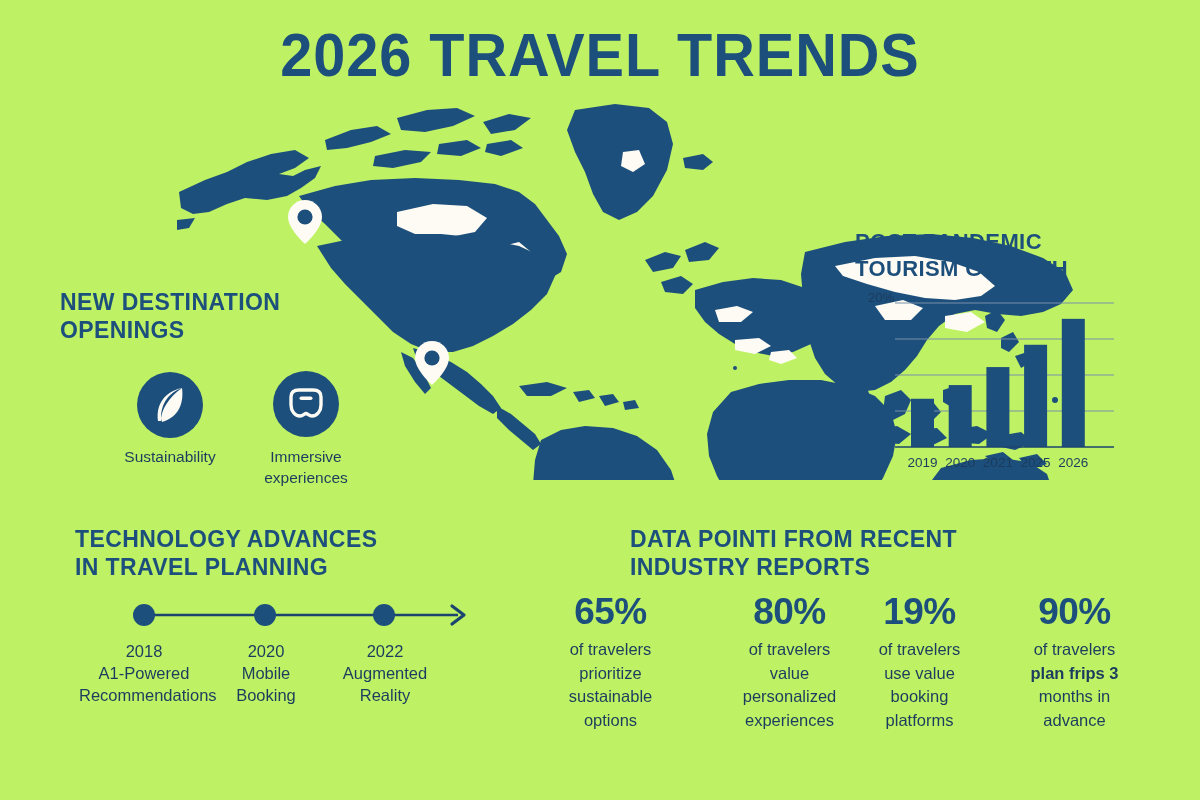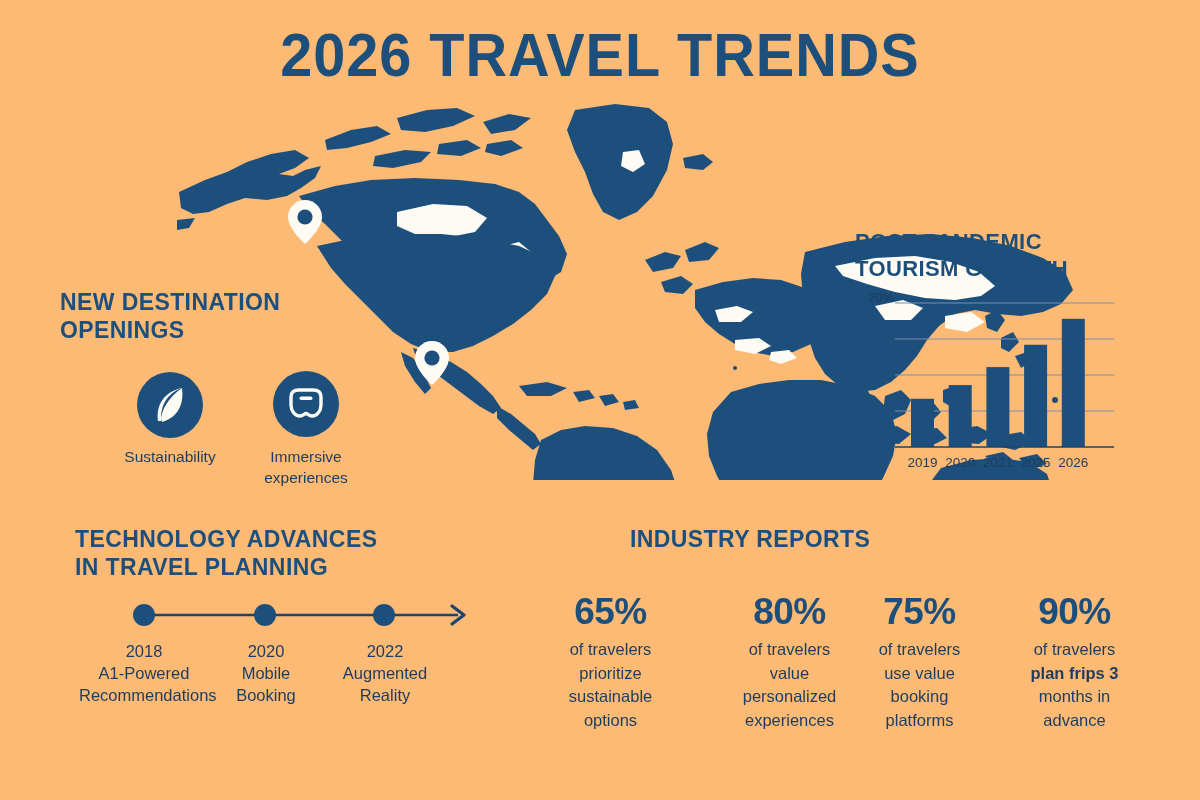--- a/index.html
+++ b/index.html
@@ -5,21 +5,21 @@
 <style>
   html, body {
     margin: 0;
     padding: 0;
     background: #fdfbf3;
   }
   #stage {
     position: relative;
     width: 1200px;
     height: 800px;
-    background: #fdba74;
+    background: #bef264;
     overflow: hidden;
     font-family: "Liberation Sans", sans-serif;
     color: #1b456f;
   }
 
   
   #main-title {
     position: absolute;
     left: 0;
     top: 22px;
@@ -332,20 +332,21 @@
     <div class="tl-desc">Mobile</div>
     <div class="tl-desc">Booking</div>
   </div>
   <div class="tl-entry" id="tl-entry-2">
     <div class="tl-year">2022</div>
     <div class="tl-desc">Augmented</div>
     <div class="tl-desc">Reality</div>
   </div>
 
   <div class="section-head" id="head-data-points">
+    <div>DATA POINTI FROM RECENT</div>
     <div>INDUSTRY REPORTS</div>
   </div>
 
   <div class="stat-block" id="stat-0">
     <div class="stat-value">65%</div>
     <div class="stat-desc">
       <div>of travelers</div>
       <div>prioritize</div>
       <div>sustainable</div>
       <div>options</div>
@@ -354,21 +355,21 @@
   <div class="stat-block" id="stat-1">
     <div class="stat-value">80%</div>
     <div class="stat-desc">
       <div>of travelers</div>
       <div>value</div>
       <div>personalized</div>
       <div>experiences</div>
     </div>
   </div>
   <div class="stat-block" id="stat-2">
-    <div class="stat-value">75%</div>
+    <div class="stat-value">19%</div>
     <div class="stat-desc">
       <div>of travelers</div>
       <div>use value</div>
       <div>booking</div>
       <div>platforms</div>
     </div>
   </div>
   <div class="stat-block" id="stat-3">
     <div class="stat-value">90%</div>
     <div class="stat-desc">

